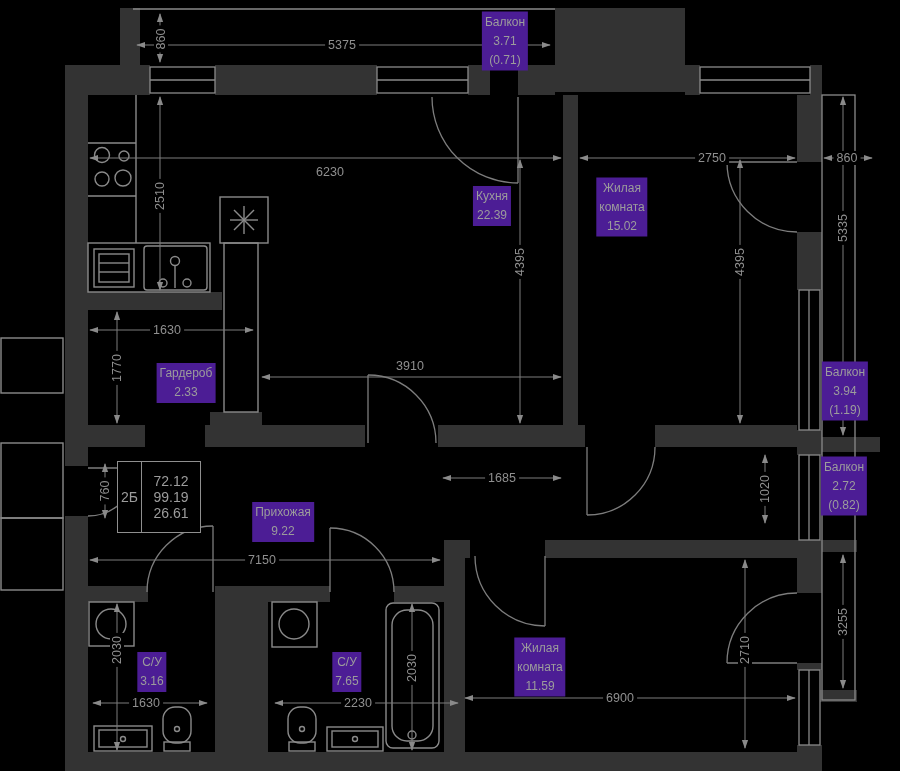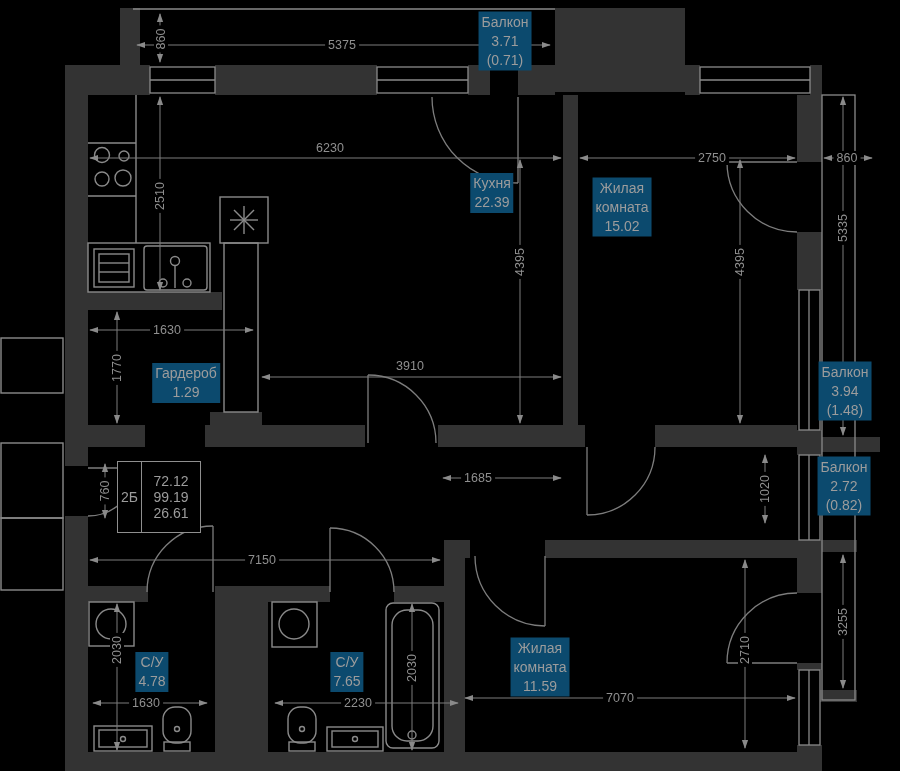--- a/index.html
+++ b/index.html
@@ -2,22 +2,22 @@
 <html><head>
 <meta charset="utf-8">
 <style>
   html,body{margin:0;padding:0;background:#000;}
   #plan{position:relative;width:900px;height:771px;background:#000;overflow:hidden;
         font-family:"Liberation Sans", sans-serif;}
   #plan svg{position:absolute;left:0;top:0;}
   .dim{position:absolute;font-size:12.5px;color:#8f8f8f;background:#000;padding:0 3px;
        white-space:nowrap;transform:translate(-50%,-50%);z-index:3;}
   .dim.v{transform:translate(-50%,-50%) rotate(-90deg);}
-  .rlabel{position:absolute;color:#9c9c9c;font-size:14px;line-height:19px;text-align:center;
-          transform:translate(-50%,-50%);background:#0c4a6e;padding:1px 3px;z-index:3;}
+  .rlabel{position:absolute;color:#9c9c9c;font-size:12px;line-height:19px;text-align:center;
+          transform:translate(-50%,-50%);background:#4c1d95;padding:1px 3px;z-index:3;}
   .rlabel .ln{display:block;}
   .info{position:absolute;left:117px;top:461px;width:82px;height:70px;border:1.5px solid #8f8f8f;
         display:flex;color:#9c9c9c;font-size:14px;background:#000;z-index:4;}
   .info .cell1{width:23px;border-right:1.5px solid #8f8f8f;display:flex;align-items:center;
         justify-content:center;text-align:center;}
   .info .cell2{flex:1;display:flex;flex-direction:column;justify-content:center;
         align-items:center;padding:2px 0;}
 </style>
 </head>
 <body>
@@ -240,77 +240,81 @@
     <line x1="275" y1="703" x2="458" y2="703"></line>
     <line x1="412" y1="604" x2="412" y2="750"></line>
     <line x1="465" y1="698" x2="795" y2="698"></line>
     <line x1="745" y1="560" x2="745" y2="748"></line>
     <line x1="843" y1="555" x2="843" y2="688"></line>
   </g>
 </svg>
 
 <div class="dim" style="left:342px;top:45px">5375</div>
 <div class="dim v" style="left:161px;top:39px">860</div>
-<div class="dim" style="left:330px;top:148px">6230</div>
+<div class="dim" style="left:330px;top:172px">6230</div>
 <div class="dim" style="left:712px;top:158px">2750</div>
 <div class="dim" style="left:847px;top:158px">860</div>
 <div class="dim v" style="left:160px;top:196px">2510</div>
 <div class="dim v" style="left:520px;top:262px">4395</div>
 <div class="dim v" style="left:740px;top:262px">4395</div>
 <div class="dim v" style="left:843px;top:228px">5335</div>
 <div class="dim" style="left:167px;top:330px">1630</div>
 <div class="dim v" style="left:117px;top:368px">1770</div>
 <div class="dim" style="left:410px;top:366px">3910</div>
-<div class="dim" style="left:478px;top:478px">1685</div>
+<div class="dim" style="left:502px;top:478px">1685</div>
 <div class="dim v" style="left:765px;top:489px">1020</div>
 <div class="dim v" style="left:105px;top:491px">760</div>
 <div class="dim" style="left:262px;top:560px">7150</div>
 <div class="dim v" style="left:117px;top:650px">2030</div>
 <div class="dim" style="left:146px;top:703px">1630</div>
 <div class="dim" style="left:358px;top:703px">2230</div>
 <div class="dim v" style="left:412px;top:668px">2030</div>
-<div class="dim" style="left:620px;top:698px">7070</div>
+<div class="dim" style="left:620px;top:698px">6900</div>
 <div class="dim v" style="left:745px;top:650px">2710</div>
 <div class="dim v" style="left:843px;top:622px">3255</div>
 
 <div class="rlabel" style="left:505px;top:41px">
   <span class="ln">Балкон</span>
   <span class="ln">3.71</span>
   <span class="ln">(0.71)</span>
 </div>
-<div class="rlabel" style="left:492px;top:193px">
+<div class="rlabel" style="left:492px;top:206px">
   <span class="ln">Кухня</span>
   <span class="ln">22.39</span>
 </div>
 <div class="rlabel" style="left:622px;top:207px">
   <span class="ln">Жилая</span>
   <span class="ln">комната</span>
   <span class="ln">15.02</span>
 </div>
 <div class="rlabel" style="left:186px;top:383px">
   <span class="ln">Гардероб</span>
-  <span class="ln">1.29</span>
+  <span class="ln">2.33</span>
+</div>
+<div class="rlabel" style="left:283px;top:522px">
+  <span class="ln">Прихожая</span>
+  <span class="ln">9.22</span>
 </div>
 <div class="rlabel" style="left:152px;top:672px">
   <span class="ln">С/У</span>
-  <span class="ln">4.78</span>
+  <span class="ln">3.16</span>
 </div>
 <div class="rlabel" style="left:347px;top:672px">
   <span class="ln">С/У</span>
   <span class="ln">7.65</span>
 </div>
 <div class="rlabel" style="left:540px;top:667px">
   <span class="ln">Жилая</span>
   <span class="ln">комната</span>
   <span class="ln">11.59</span>
 </div>
 <div class="rlabel" style="left:845px;top:391px">
   <span class="ln">Балкон</span>
   <span class="ln">3.94</span>
-  <span class="ln">(1.48)</span>
+  <span class="ln">(1.19)</span>
 </div>
 <div class="rlabel" style="left:844px;top:486px">
   <span class="ln">Балкон</span>
   <span class="ln">2.72</span>
   <span class="ln">(0.82)</span>
 </div>
 
 <div class="info">
   <div class="cell1">
     <span>2Б</span>

